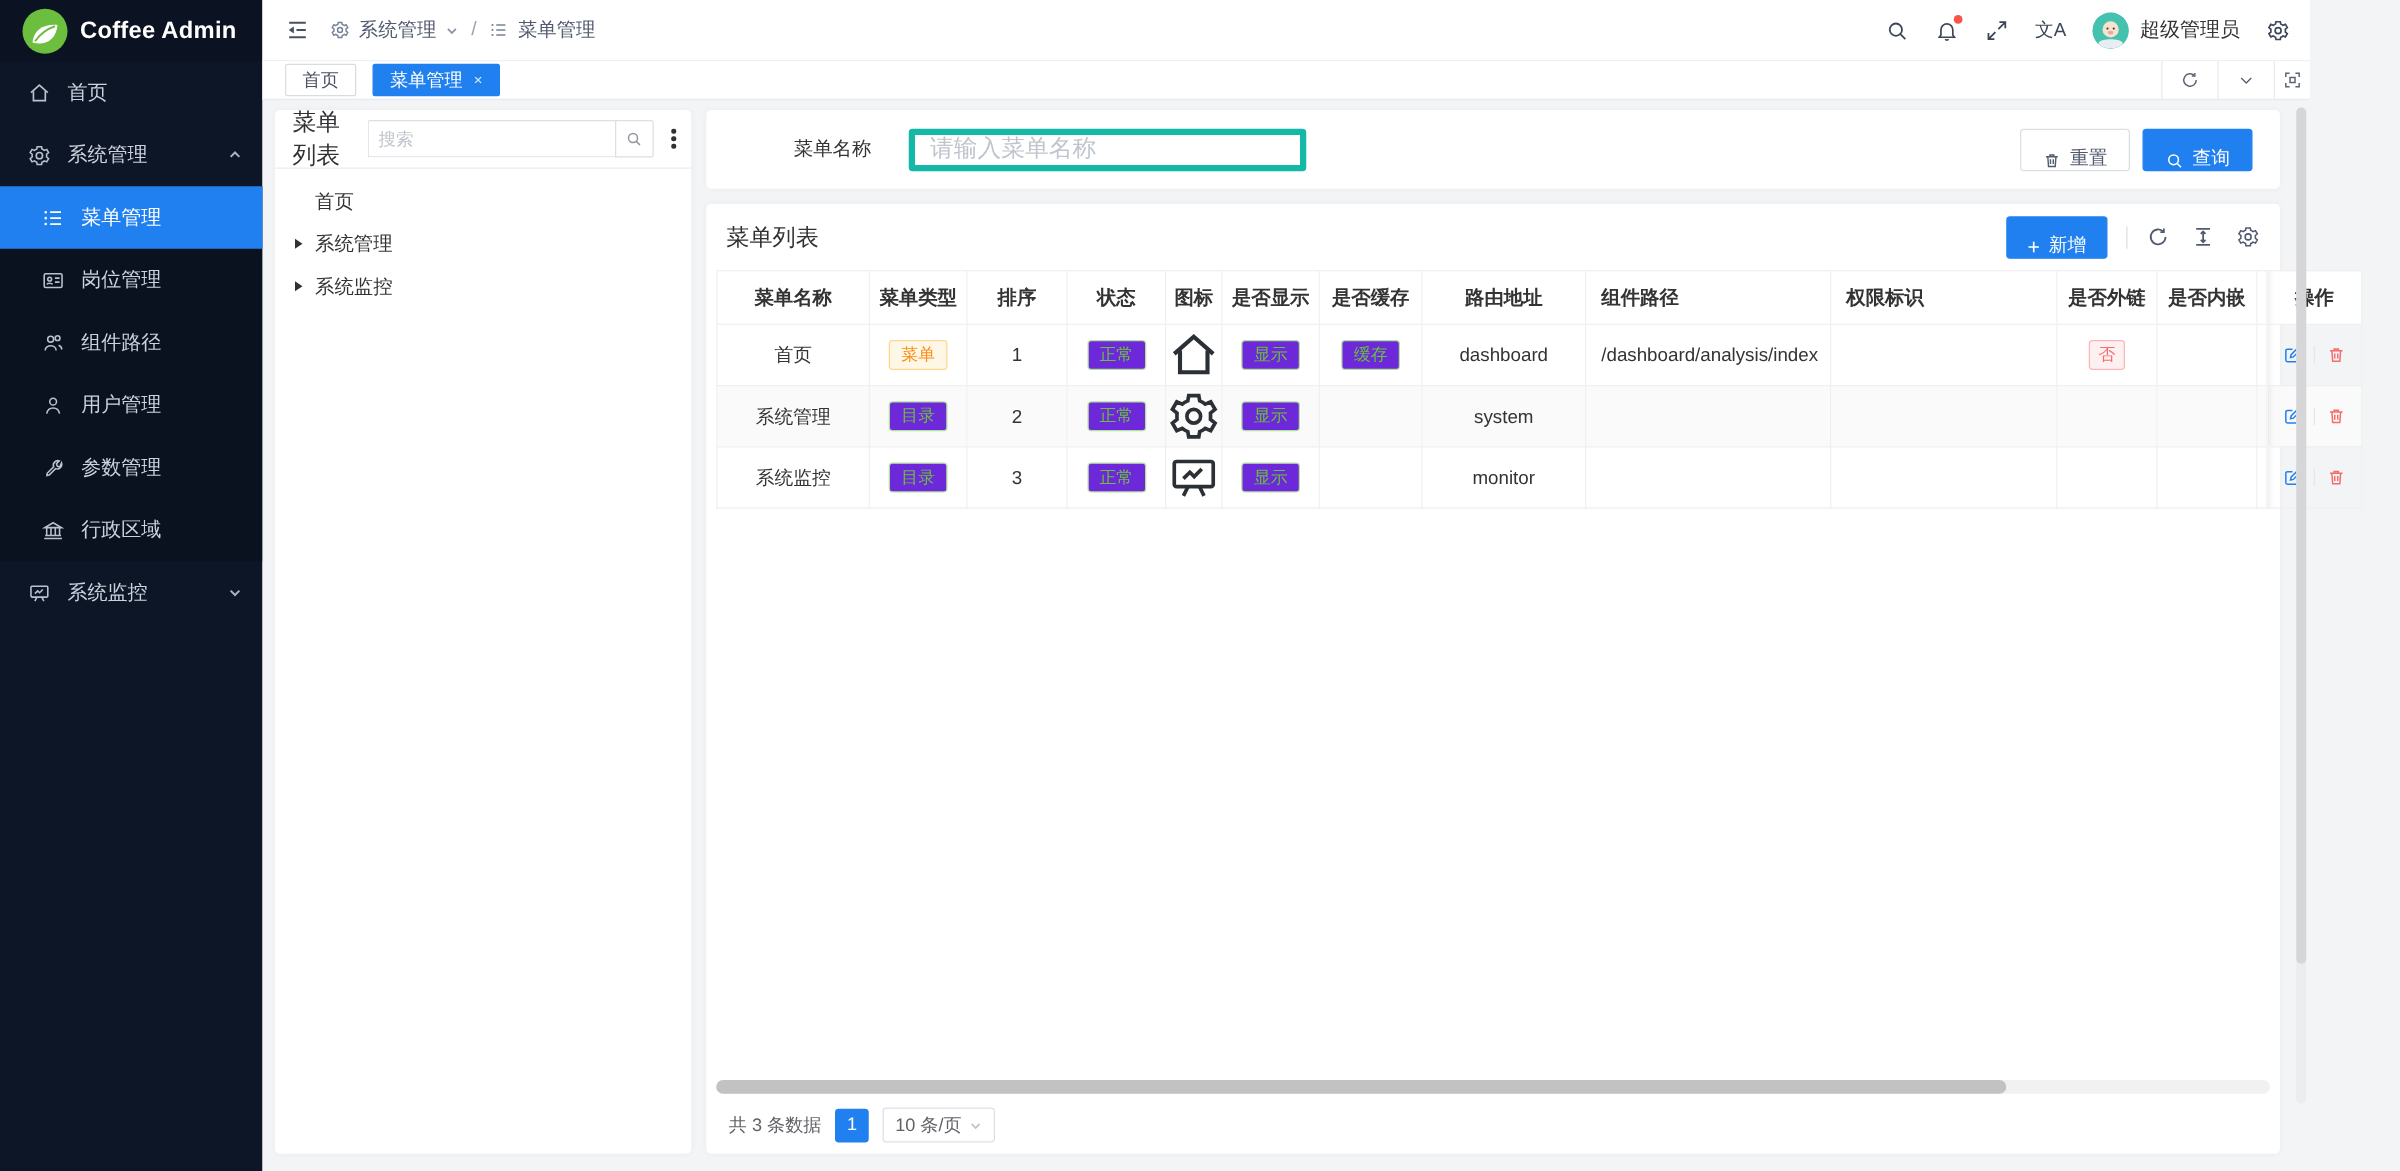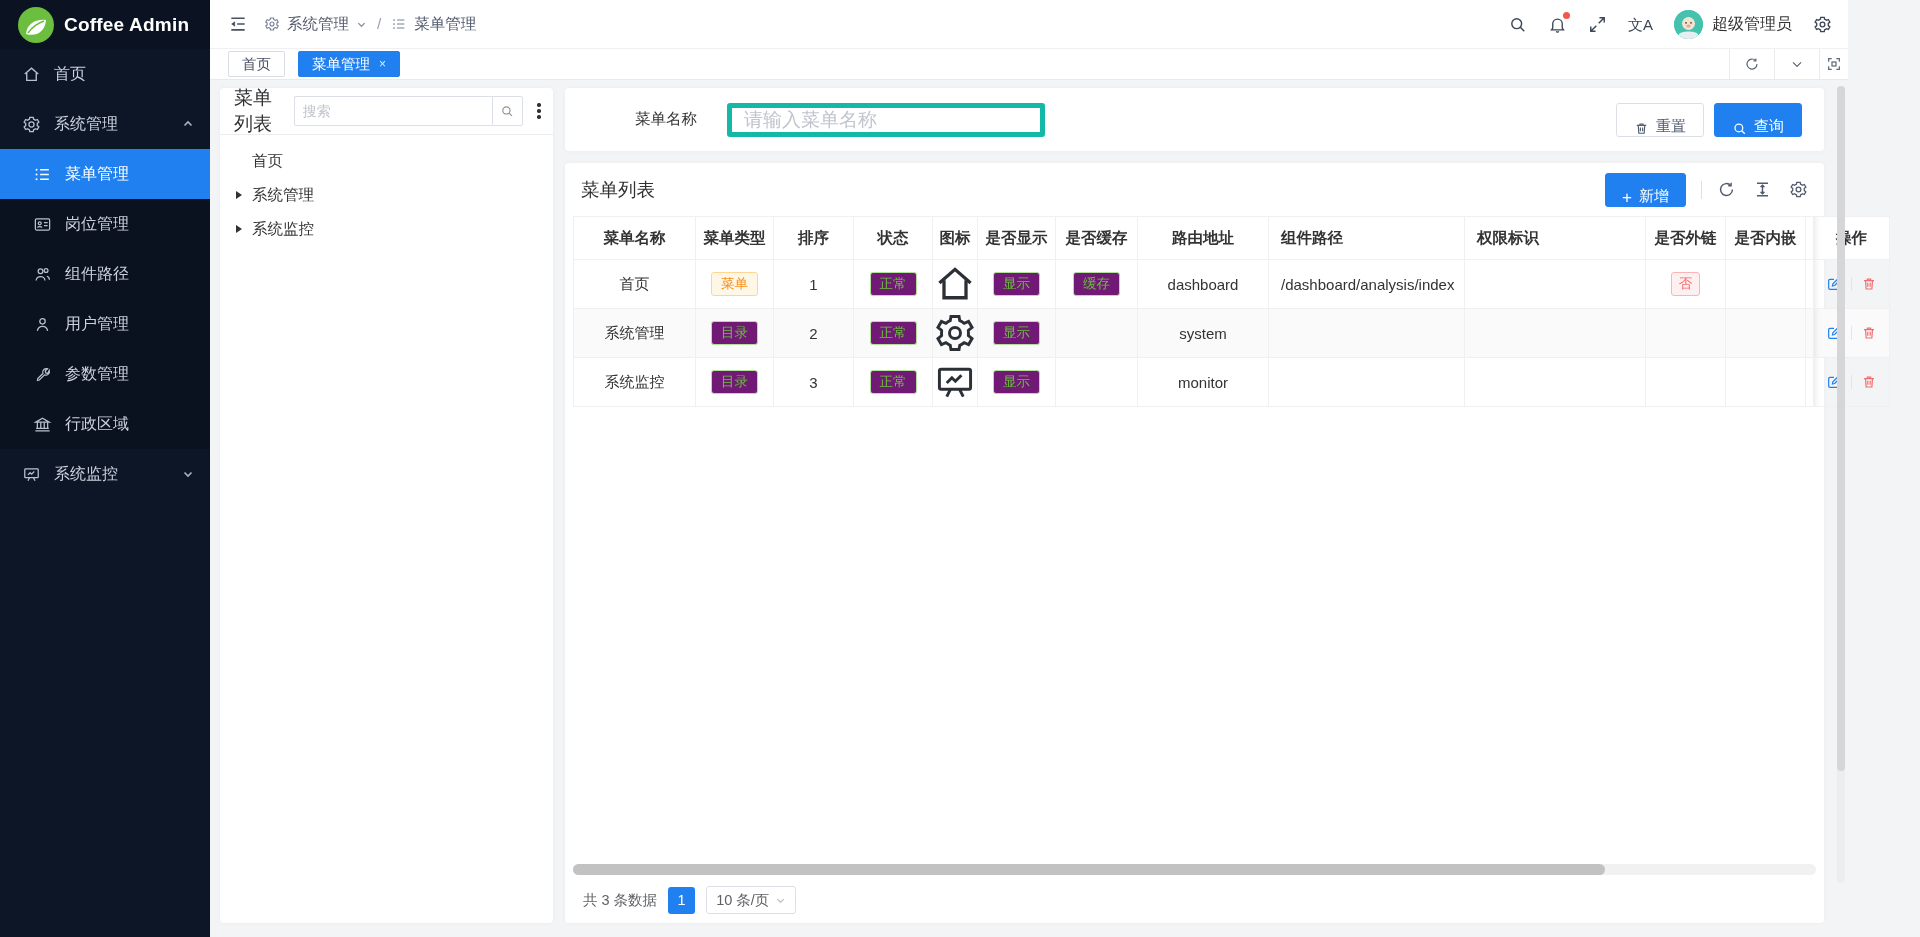--- a/index.html
+++ b/index.html
@@ -113,21 +113,21 @@
   td { height:49px; }
   tbody tr:nth-child(2) td { background:#fafafa; }
   th.al, td.al { text-align:left; padding-left:12px;margin-left:10px; }
   td.action-cell, th.action-cell { box-shadow:inset 7px 0 6px -6px rgba(0,0,0,.10); }
   .c-name{width:122px}.c-type{width:78px}.c-sort{width:80px}.c-status{width:79px}.c-icon{width:45px}
   .c-show{width:78px}.c-cache{width:82px}.c-route{width:131px}.c-comp{width:196px}.c-perm{width:181px}
   .c-ext{width:80px}.c-embed{width:80px}.c-gut{width:8px}.c-act{width:76px}
 
   .tag { display:inline-block; padding:2px 9px; font-size:13.5px; line-height:18px; border-radius:3px; border:1px solid; }
   .tag-warning { color:#fa8c16; background:#fff7e6; border-color:#ffd591; }
-  .tag-success { color:#67c23a; background:#701a75; border-color:#b3e19d; }
+  .tag-success { color:#67c23a; background:#6d28d9; border-color:#b3e19d; }
   .tag-danger  { color:#f56c6c; background:#fef0f0; border-color:#fab6b6; padding:2px 7px; }
 
   .row-ico { width:18px; height:18px; color:#2b2f36; margin:0 auto; }
   .act-wrap { display:flex; align-items:center; justify-content:center; gap:9px; }
   .act-ico { width:16px; height:16px; cursor:pointer; }
   .act-edit { color:#2080f0; }
   .act-del { color:#f56c6c; }
   .act-sep { width:1px; height:14px; background:#e4e7ea; }
 
   .table-filler { flex:1; }

